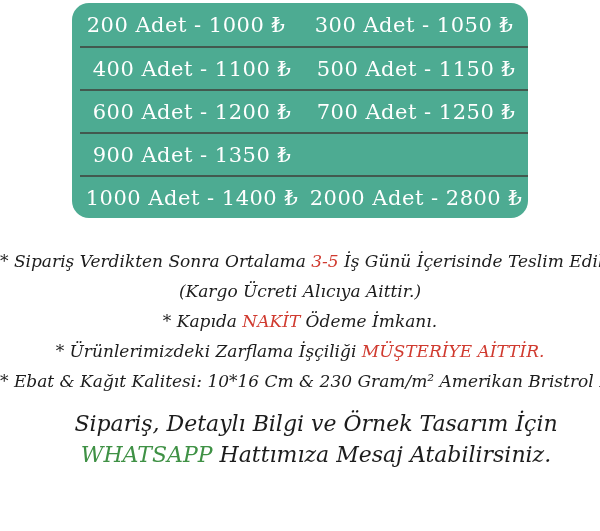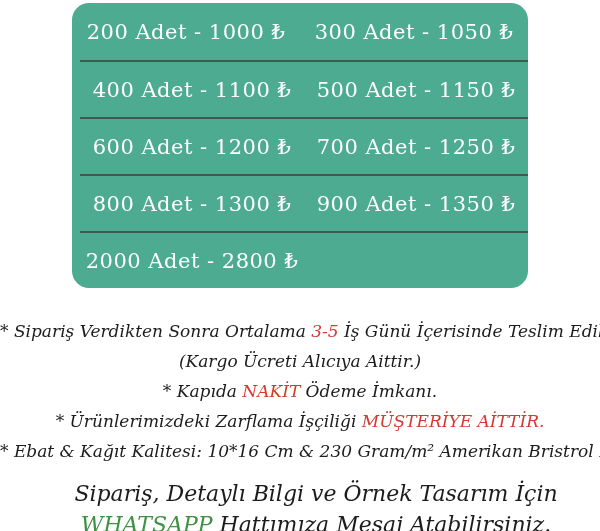--- a/index.html
+++ b/index.html
@@ -16,21 +16,21 @@
 
   .price-table{
     width:456px;
     margin:3px auto 0 auto;
     background:var(--table-bg);
     border-radius:17px;
     overflow:hidden;
   }
   .price-row{
     display:flex;
-    height:57px;
+    height:43px;
     align-items:center;
   }
   .price-row + .price-row{
     border-top:2px solid var(--table-divider);
     margin-left:8px;
   }
   .price-cell{
     width:50%;
     text-align:center;
     color:var(--table-text);
@@ -75,24 +75,24 @@
   </div>
   <div class="price-row">
     <div class="price-cell">400 Adet - 1100 ₺</div>
     <div class="price-cell">500 Adet - 1150 ₺</div>
   </div>
   <div class="price-row">
     <div class="price-cell">600 Adet - 1200 ₺</div>
     <div class="price-cell">700 Adet - 1250 ₺</div>
   </div>
   <div class="price-row">
-    <div class="price-cell">800 Adet - 1300 ₺</div>
     <div class="price-cell">900 Adet - 1350 ₺</div>
   </div>
   <div class="price-row">
+    <div class="price-cell">1000 Adet - 1400 ₺</div>
     <div class="price-cell">2000 Adet - 2800 ₺</div>
   </div>
 </div>
 
 <div class="notes">
   <div class="note-line"><span>* Sipariş Verdikten Sonra Ortalama </span><span class="hl-red">3-5</span><span> İş Günü İçerisinde Teslim Edilir.</span></div>
   <div class="note-line"><span>(Kargo Ücreti Alıcıya Aittir.)</span></div>
   <div class="note-line"><span>* Kapıda </span><span class="hl-red">NAKİT</span><span> Ödeme İmkanı.</span></div>
   <div class="note-line"><span>* Ürünlerimizdeki Zarflama İşçiliği </span><span class="hl-red">MÜŞTERİYE AİTTİR.</span></div>
   <div class="note-line"><span>* Ebat &amp; Kağıt Kalitesi: 10*16 Cm &amp; 230 Gram/m² Amerikan Bristrol Kâğıt</span></div>

